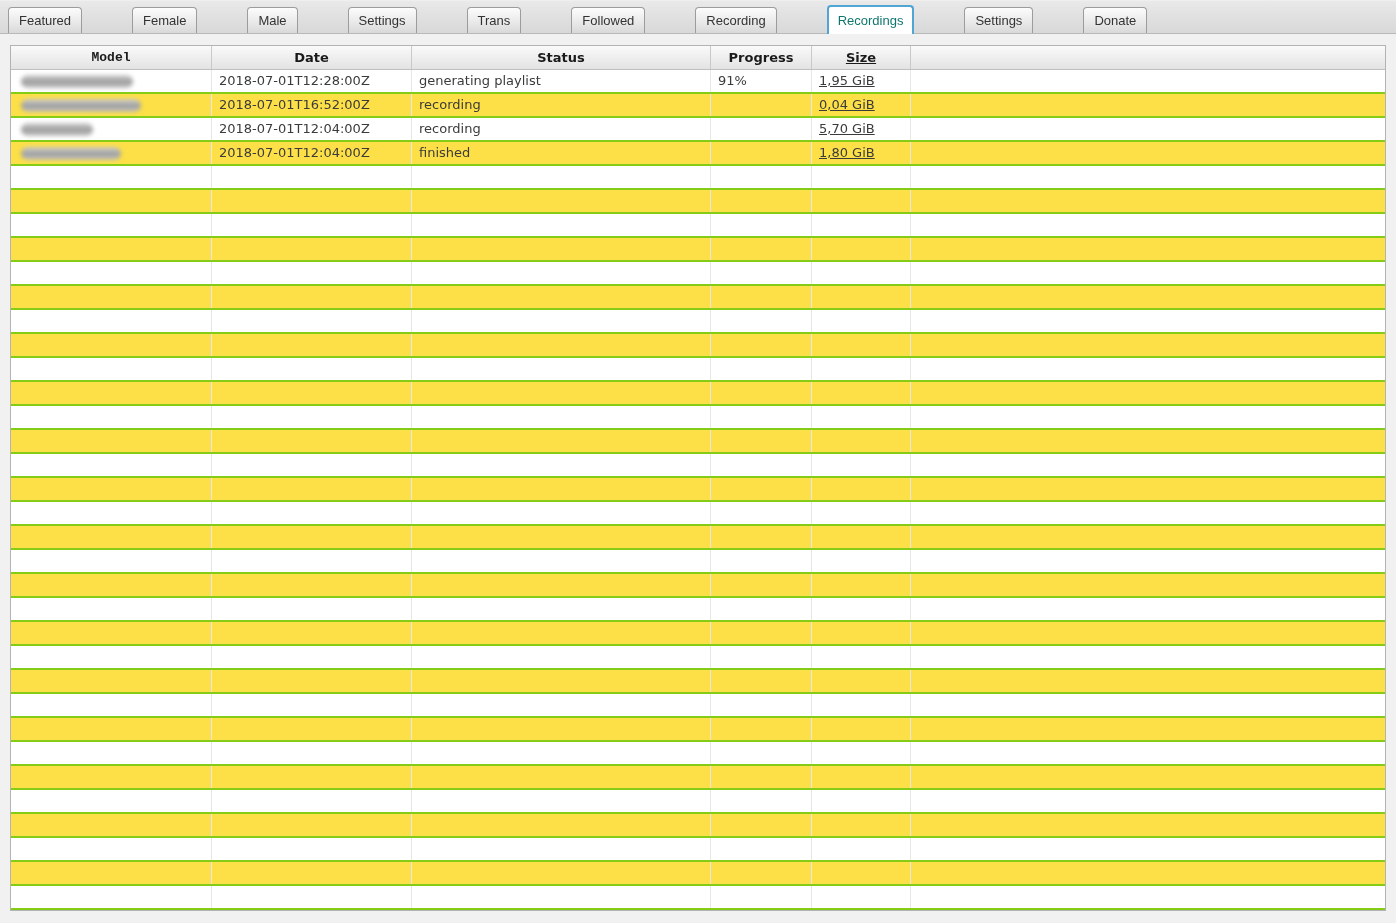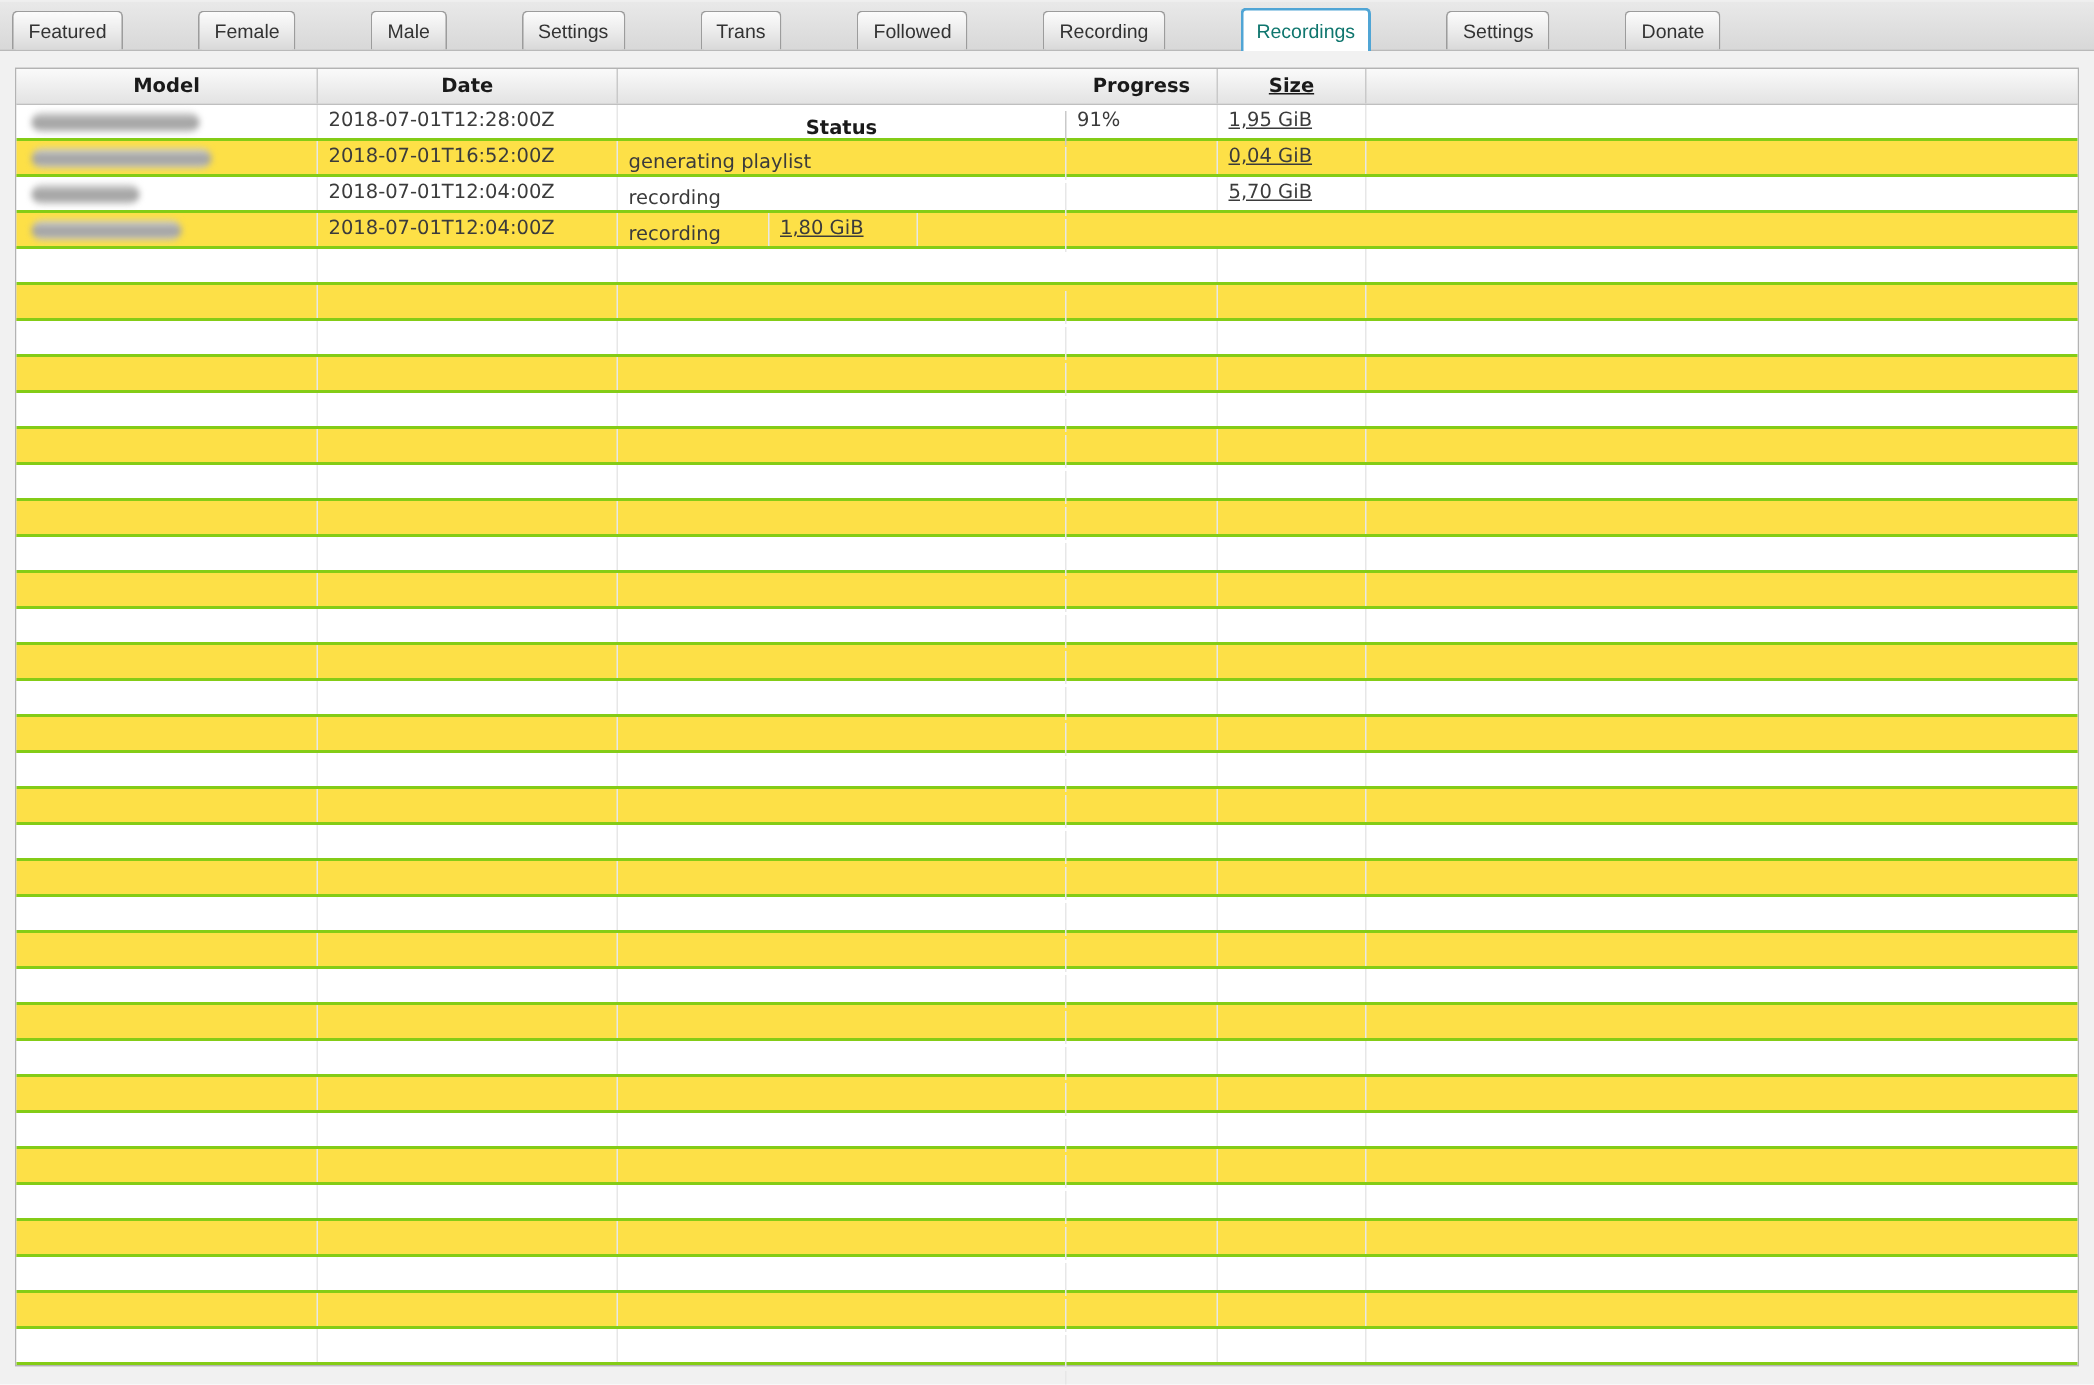--- a/index.html
+++ b/index.html
@@ -63,23 +63,23 @@
   }
   .row.stripe{background:#fde047;}
   .cell{
     box-sizing:border-box;height:100%;
     border-right:1px solid #e7e7e7;
     font-size:13px;color:#3b3b3b;
     line-height:22px;
     padding-left:7px;
     overflow:hidden;white-space:nowrap;
   }
-  .c0{width:201px;}
+  .c0{width:201px;font-family:Liberation Mono, monospace;}
   .c1{width:200px;}
-  .c2{width:299px;margin-top:28px;}
+  .c2{width:299px;}
   .c3{width:101px;}
   .c4{width:99px;text-decoration:underline;}
   .c5{flex:1;border-right:none !important;}
   .redact{
     height:13px;margin-top:5px;margin-left:3px;
     border-radius:7px;
     background:linear-gradient(to bottom,#d2d2d2,#9c9c9c 55%,#c8c8c8);
     filter:blur(2px);
   }
 </style>
@@ -148,20 +148,21 @@
             <div class="cell c2">recording</div>
             <div class="cell c3"></div>
             <div class="cell c4">5,70 GiB</div>
             <div class="cell c5"></div>
           </div>
           <div class="row stripe">
             <div class="cell c0">
               <div class="redact" style="width: 100px;"></div>
             </div>
             <div class="cell c1">2018-07-01T12:04:00Z</div>
+            <div class="cell c2">finished</div>
             <div class="cell c3"></div>
             <div class="cell c4">1,80 GiB</div>
             <div class="cell c5"></div>
           </div>
           <div class="row">
             <div class="cell c0"></div>
             <div class="cell c1"></div>
             <div class="cell c2"></div>
             <div class="cell c3"></div>
             <div class="cell c4"></div>

